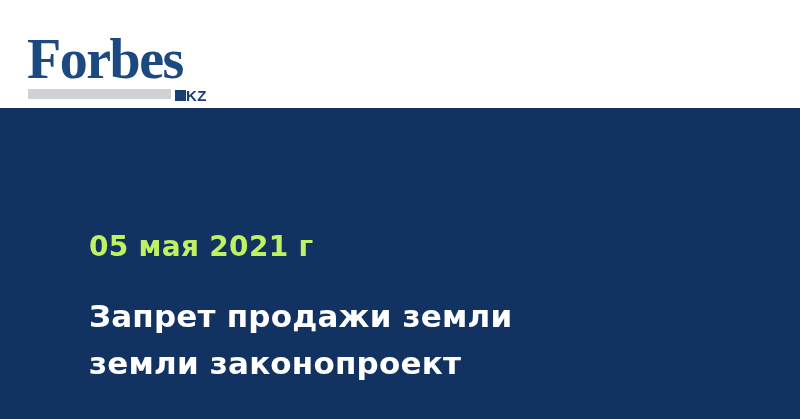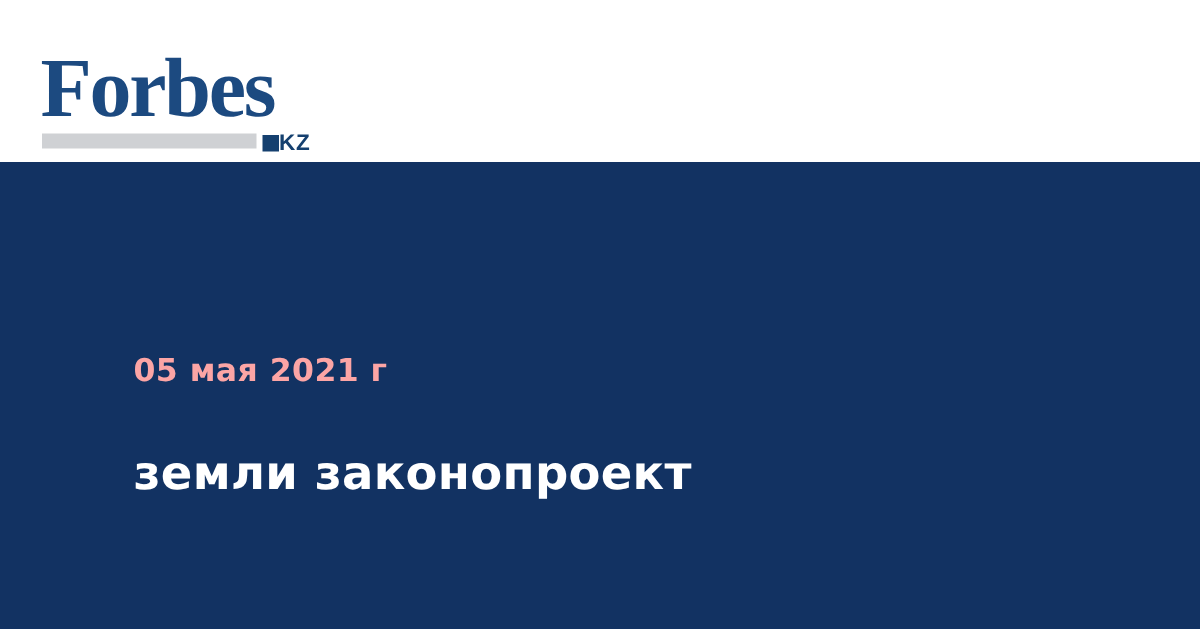--- a/index.html
+++ b/index.html
@@ -90,24 +90,24 @@
     height: 331px;
     background: #123262;
     overflow: hidden;
   }
   .date {
     position: absolute;
     left: 89px;
     top: 127px;
     font-family: "DejaVu Sans", "Liberation Sans", sans-serif;
     font-weight: bold;
-    font-size: 21px;
+    font-size: 28px;
     line-height: 24px;
     letter-spacing: 0.3px;
-    color: #fca5a5;
+    color: #bef264;
     white-space: nowrap;
   }
   .headline {
     position: absolute;
     left: 89px;
     top: 185px;
     width: 600px;
   }
   .headline-line {
     font-family: "DejaVu Sans", "Liberation Sans", sans-serif;
@@ -132,17 +132,18 @@
         <span class="logo-kz-square"></span>
         <span class="logo-kz-text">KZ</span>
       </div>
     </div>
   </div>
 
   <div class="hero">
     <div class="date">05 мая 2021 г</div>
 
     <div class="headline">
+      <div class="headline-line">Запрет продажи земли</div>
       <div class="headline-line">земли законопроект</div>
     </div>
   </div>
 
 </div>
 
 </body></html>

